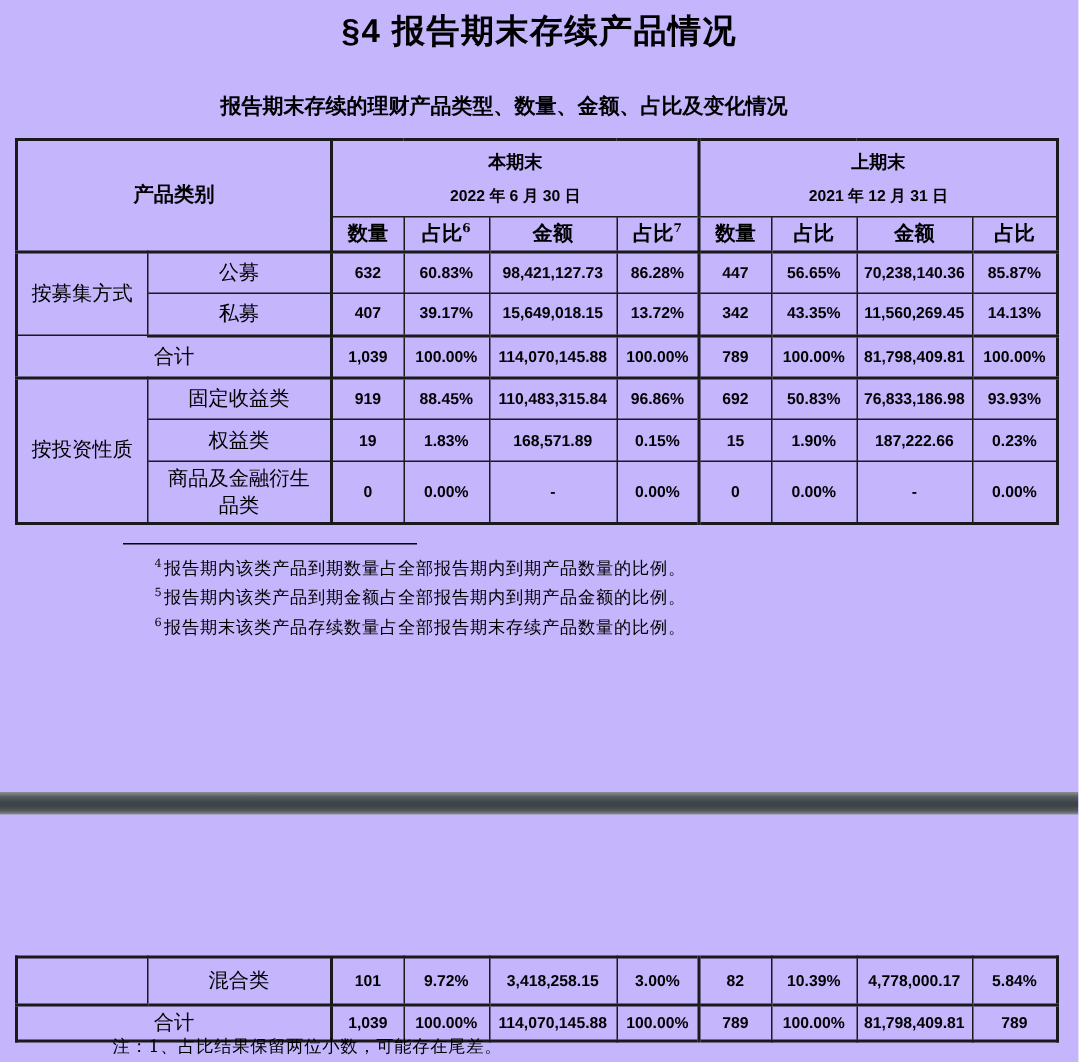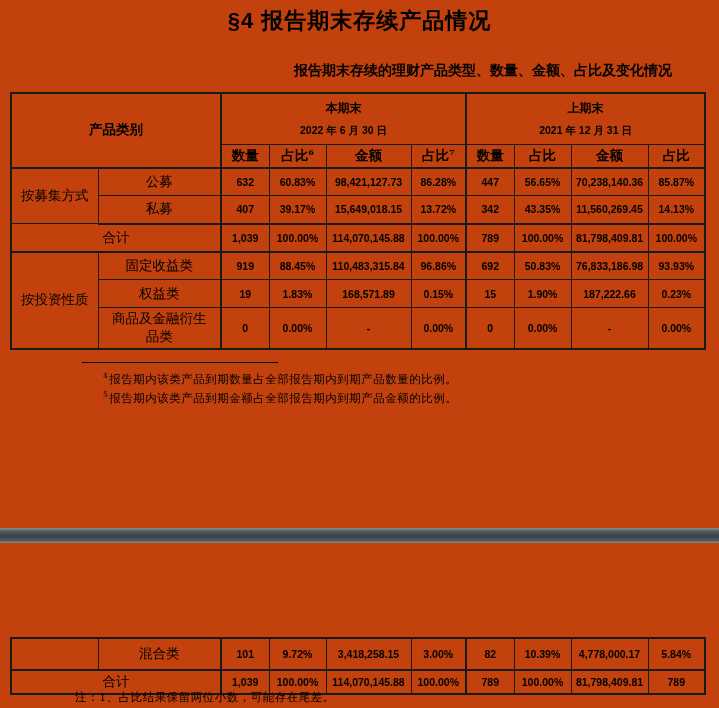--- a/index.html
+++ b/index.html
@@ -1,28 +1,28 @@
 <!DOCTYPE html>
 <html><head>
 <meta charset="utf-8">
 <style>
   * { margin:0; padding:0; box-sizing:border-box; }
   html,body { background:#fff; }
   .page {
-    position:relative; width:719px; height:708px; background:#c2410c;
+    position:relative; width:719px; height:708px; background:#c4b5fd;
     overflow:hidden; color:#000;
     font-family:"DejaVu Serif", serif;
   }
   .doc-title {
     position:absolute; top:6px; left:0; width:719px; text-align:center;
     font-size:22px; font-weight:bold; letter-spacing:1px;
     font-family:"Liberation Sans","DejaVu Sans",sans-serif;
   }
   .doc-subtitle {
-    position:absolute; top:62px; left:0; width:672px; text-align:right;
+    position:absolute; top:62px; left:0; width:672px; text-align:center;
     font-size:14px; font-weight:bold;
     font-family:"Liberation Sans","DejaVu Sans",sans-serif;
   }
   .tbl-wrap1 { position:absolute; left:10px; top:92px; }
   .tbl-wrap2 { position:absolute; left:10px; top:637px; }
   table.grid {
     border-collapse:collapse; table-layout:fixed; width:694px;
     border:2px solid #1a1a1a;
   }
   table.grid td {
@@ -179,20 +179,21 @@
       </tr>
     </tbody>
       </table>
   </div>
 
   <div class="fn-rule"></div>
 
   <div class="footnotes">
     <div class="fn-line"><sup>4</sup><span>报告期内该类产品到期数量占全部报告期内到期产品数量的比例。</span></div>
     <div class="fn-line"><sup>5</sup><span>报告期内该类产品到期金额占全部报告期内到期产品金额的比例。</span></div>
+    <div class="fn-line"><sup>6</sup><span>报告期末该类产品存续数量占全部报告期末存续产品数量的比例。</span></div>
   </div>
 
   <div class="page-bar"></div>
 
   <div class="tbl-wrap2">
     <table class="grid">
       <colgroup>
         <col style="width:87px">
           <col style="width:123px">
           <col style="width:48px">

